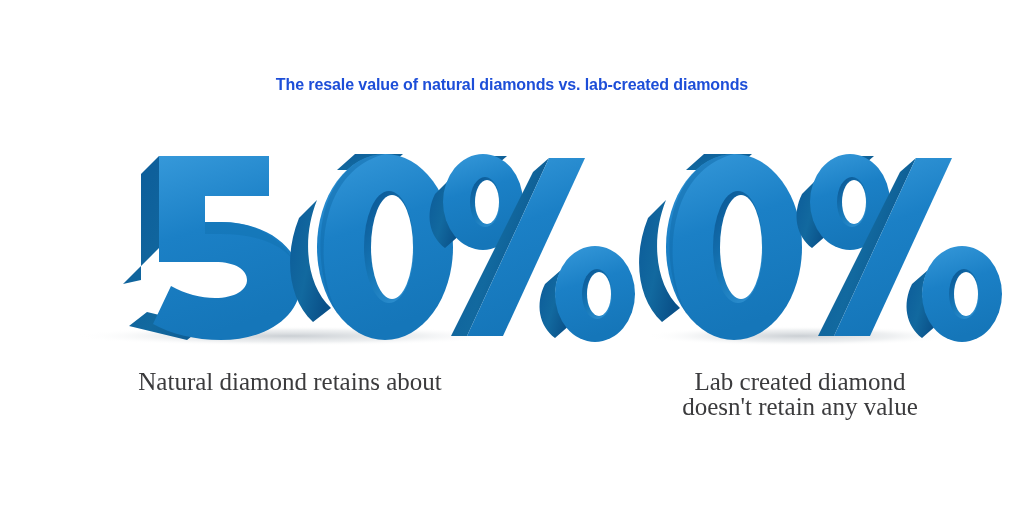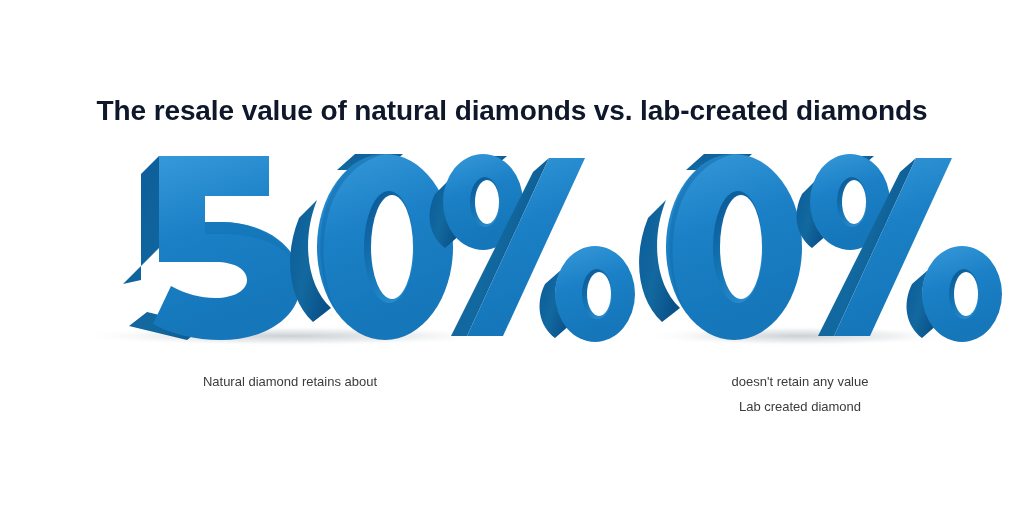--- a/index.html
+++ b/index.html
@@ -20,26 +20,25 @@
     width: 1024px;
     height: 506px;
   }
 
   .title {
     position: absolute;
     top: 76px;
     left: 0;
     width: 1024px;
     text-align: center;
-    font-size: 28px;
+    font-size: 16px;
     font-weight: bold;
-    color: #0f172a;
+    color: #1d4ed8;
     letter-spacing: -0.1px;
     white-space: nowrap;
-    margin-top: 19px;
   }
 
   .panel {
     position: absolute;
     top: 140px;
   }
   .panel-left  { left: 40px;  width: 500px; }
   .panel-right { left: 620px; width: 360px; }
 
   .figure {
@@ -48,23 +47,24 @@
   }
   .figure svg {
     display: block;
     margin: 0 auto;
     overflow: visible;
   }
 
   .caption {
     margin-top: 14px;
     text-align: center;
-    font-size: 13px;
+    font-size: 25px;
     line-height: 25px;
     color: #3b3b3d;
+    font-family: Liberation Serif, serif;
   }
   .caption .cap-line { display: block; }
 </style>
 </head>
 <body>
 
 <div class="infographic">
 
   <div class="title">The resale value of natural diamonds vs. lab-created diamonds</div>
 
@@ -246,18 +246,18 @@
             M 298 130 L 282 144 C 272 164 276 186 292 198
             L 308 184 C 292 172 288 150 298 130 Z"></path>
           <ellipse cx="332" cy="154" rx="40" ry="48" fill="url(#faceGradB)"></ellipse>
           <ellipse cx="334" cy="154" rx="15" ry="25" fill="url(#innerGradB)"></ellipse>
           <ellipse cx="336" cy="154" rx="12" ry="22" fill="#ffffff"></ellipse>
         </g>
       </svg>
     </div>
 
     <div class="caption">
+      <span class="cap-line">Lab created diamond</span>
       <span class="cap-line">doesn't retain any value</span>
-      <span class="cap-line">Lab created diamond</span>
     </div>
   </div>
 
 </div>
 
 </body></html>

